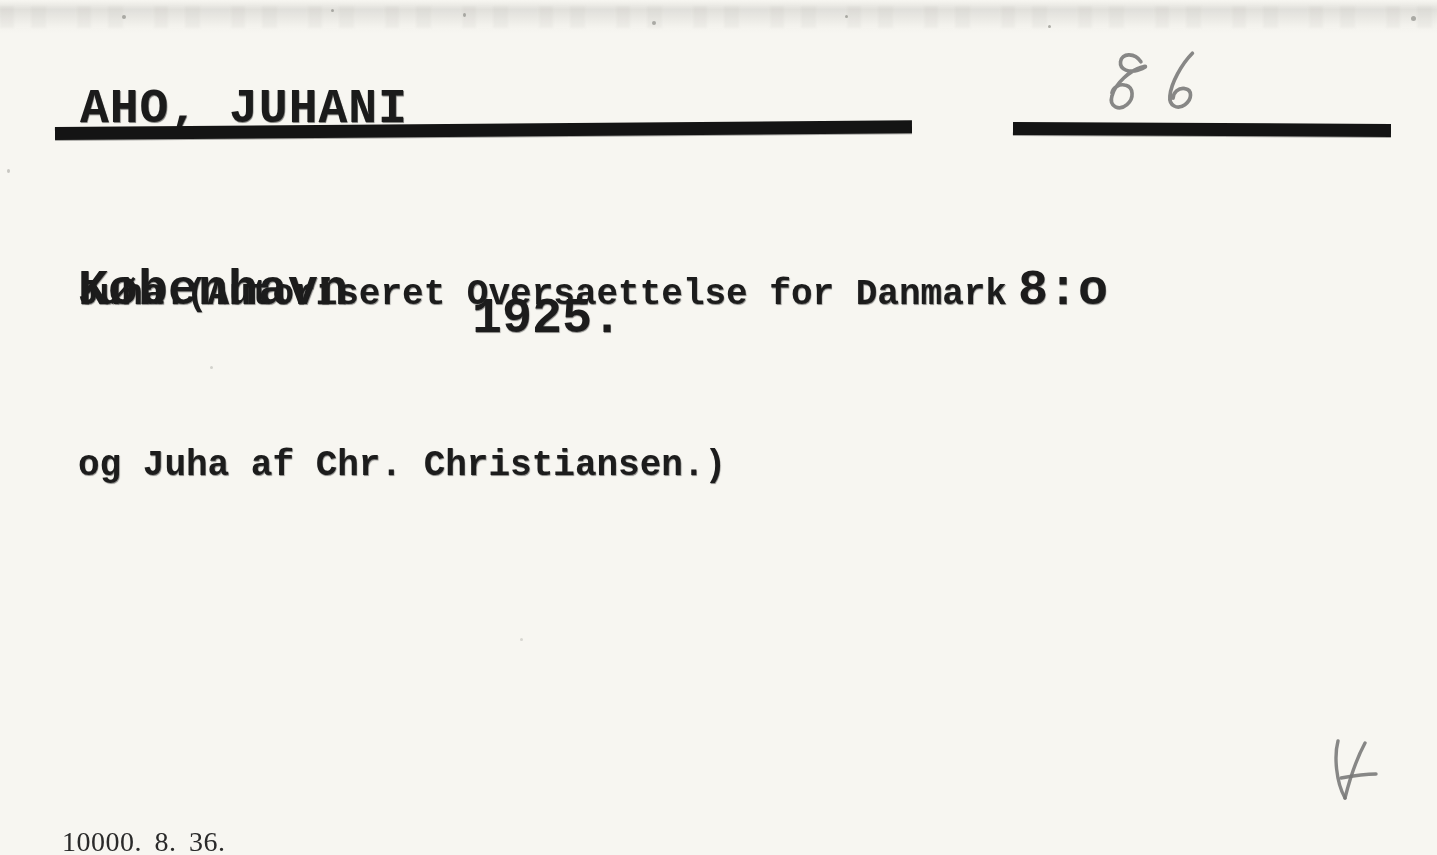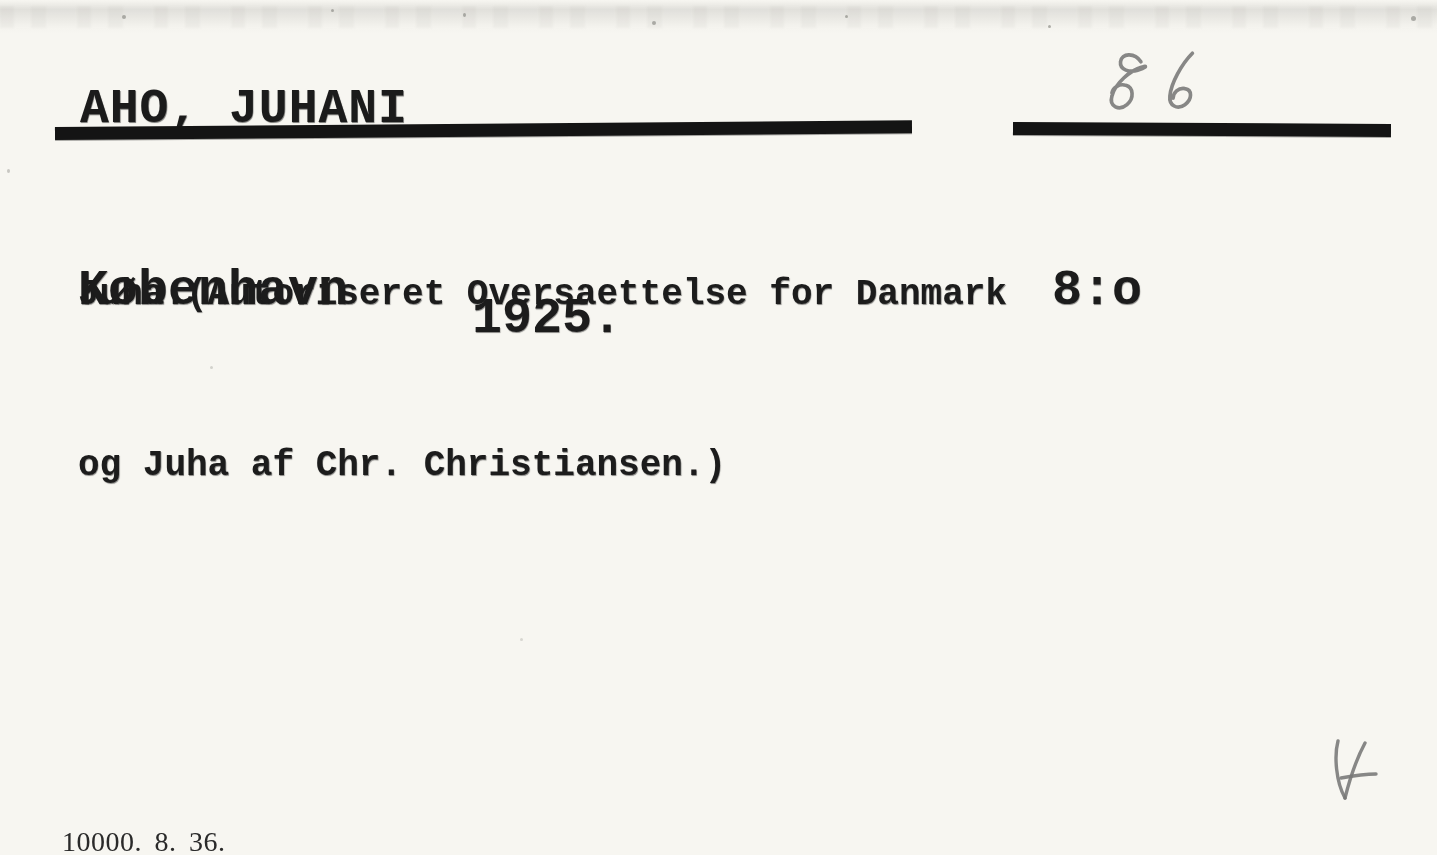--- a/index.html
+++ b/index.html
@@ -124,21 +124,21 @@
     font-weight: bold;
     line-height: 57px;
     color: #1c1c1c;
     text-shadow: 0.6px 0.8px 0.8px rgba(30,30,30,0.5);
     white-space: pre;
   }
   .imprint-row span { position: absolute; top: 0; }
   .imprint-place  { left: 0; }
   .imprint-year   { left: 394px; margin-top: 28px; }
   .imprint-pages  { left: 688px; }
-  .imprint-format { left: 974px; }
+  .imprint-format { left: 940px; }
   
   .print-code {
     position: absolute;
     left: 62px;
     top: 790px;
     font-family: "Liberation Serif", "DejaVu Serif", serif;
     font-size: 28px;
     color: #2a2a2a;
     letter-spacing: 0.5px;
     word-spacing: 5px;

